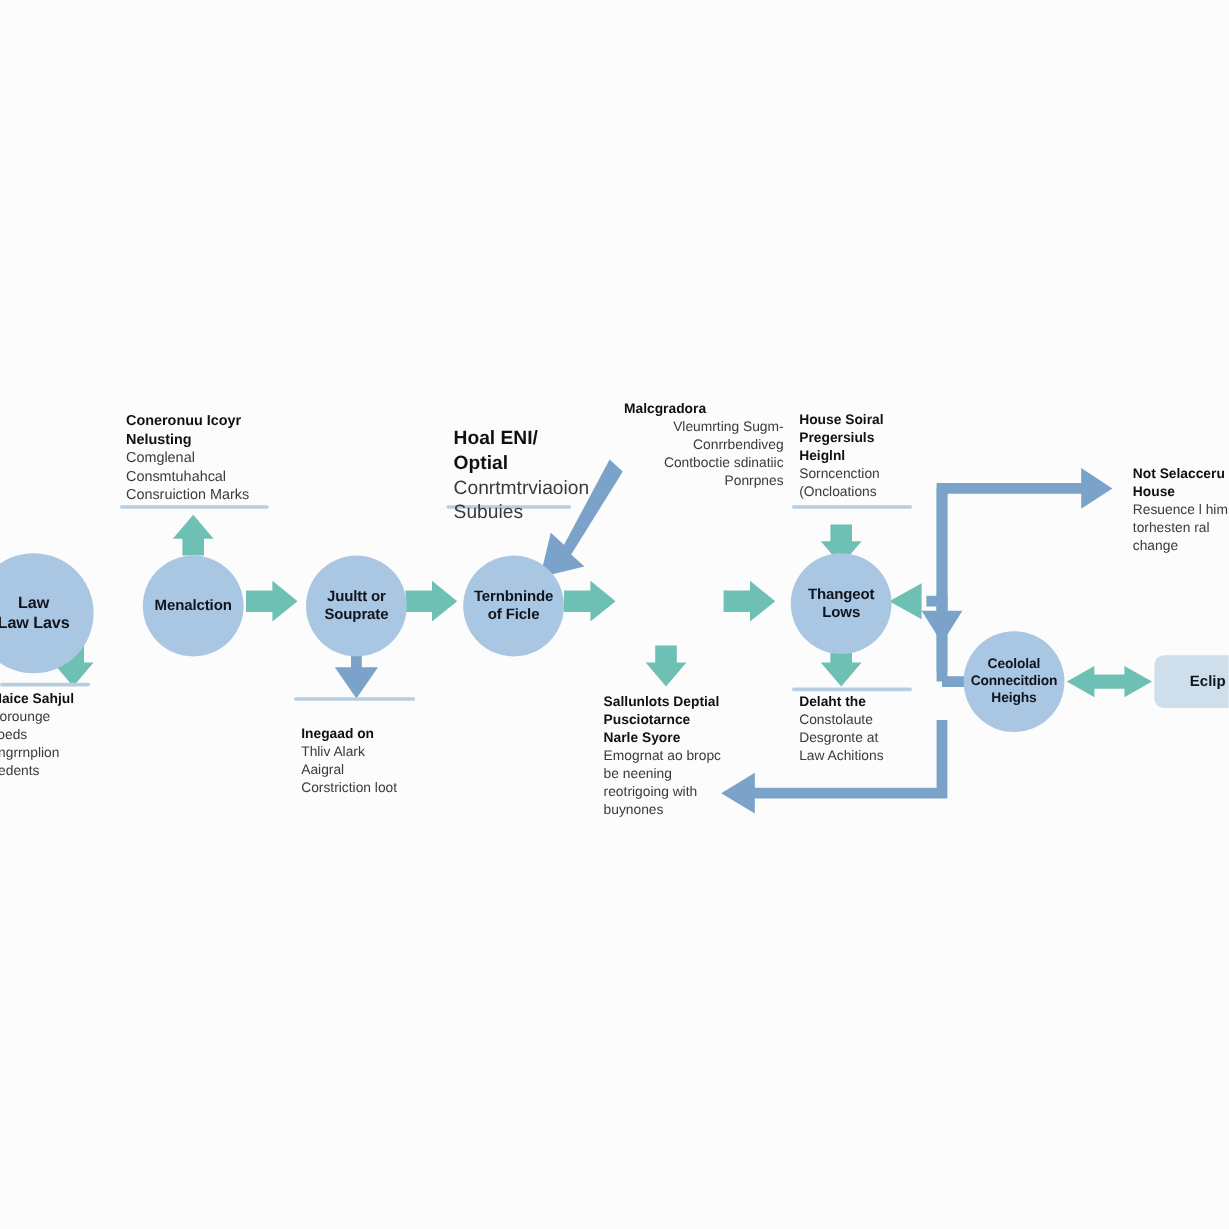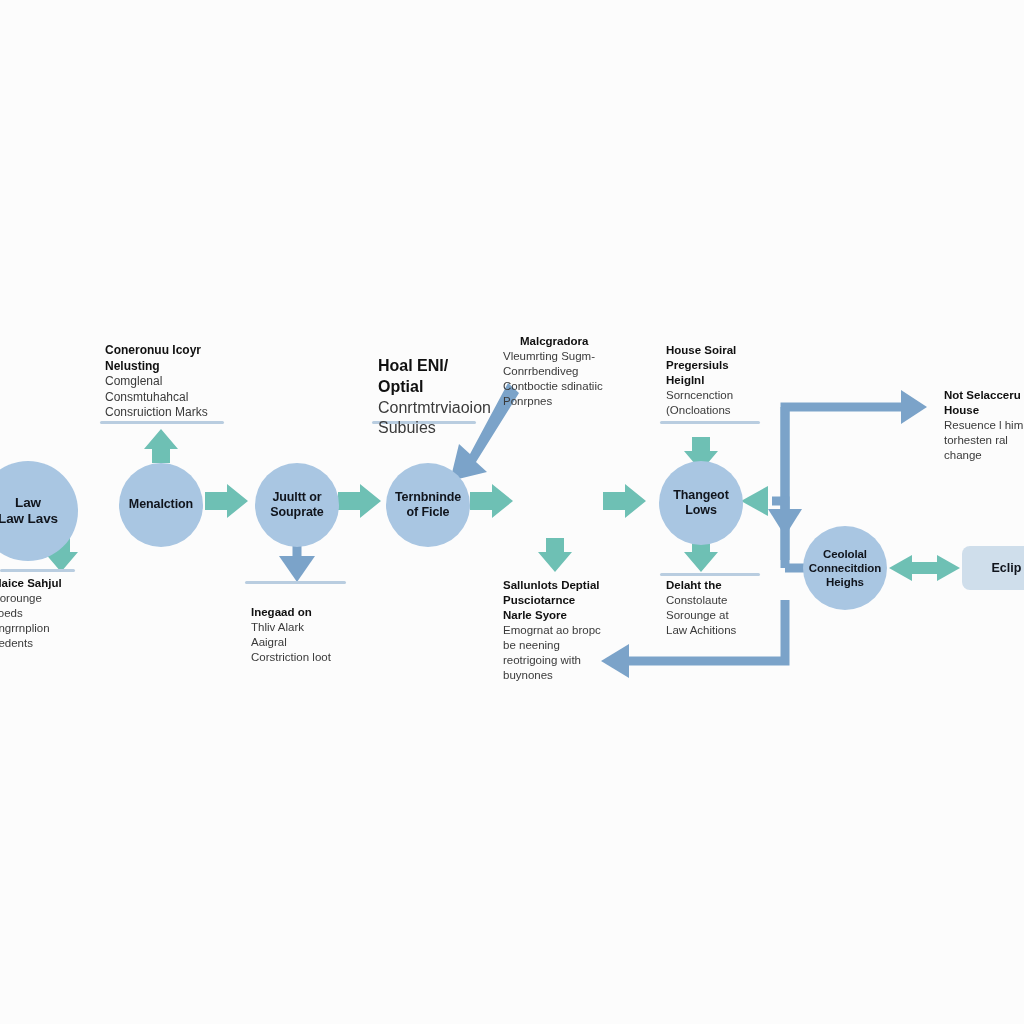--- a/index.html
+++ b/index.html
@@ -189,21 +189,21 @@
 
   <div class="note" style="left:378px; top:356px; width:130px; font-size:16px;">
     <span class="hd" style="white-space:pre-line;">Hoal ENI/
 Optial</span>
     <span class="bd" style="white-space:pre-line;">Conrtmtrviaoion
 Subuies</span>
   </div>
 
   <div class="note" style="left:503px; top:334px; width:150px; font-size:11.5px;">
     <span class="hd" style="white-space:pre-line;padding-left:17px;">Malcgradora</span>
-    <span class="bd" style="white-space:pre-line;">Vleumrting Sugm-
+    <span class="bd" style="white-space:pre-line;text-align:right;">Vleumrting Sugm-
 Conrrbendiveg
 Contboctie sdinatiic
 Ponrpnes</span>
   </div>
 
   <div class="note" style="left:666px; top:343px; width:140px; font-size:11.5px;">
     <span class="hd" style="white-space:pre-line;">House Soiral
 Pregersiuls
 Heiglnl</span>
     <span class="bd" style="white-space:pre-line;">Sorncenction
@@ -239,17 +239,17 @@
 Narle Syore</span>
     <span class="bd" style="white-space:pre-line;">Emogrnat ao bropc
 be neening
 reotrigoing with
 buynones</span>
   </div>
 
   <div class="note" style="left:666px; top:578px; width:130px; font-size:11.5px;">
     <span class="hd" style="white-space:pre-line;">Delaht the</span>
     <span class="bd" style="white-space:pre-line;">Constolaute
-Sorounge at
+Desgronte at
 Law Achitions</span>
   </div>
 
 </div>
 
 </body></html>

